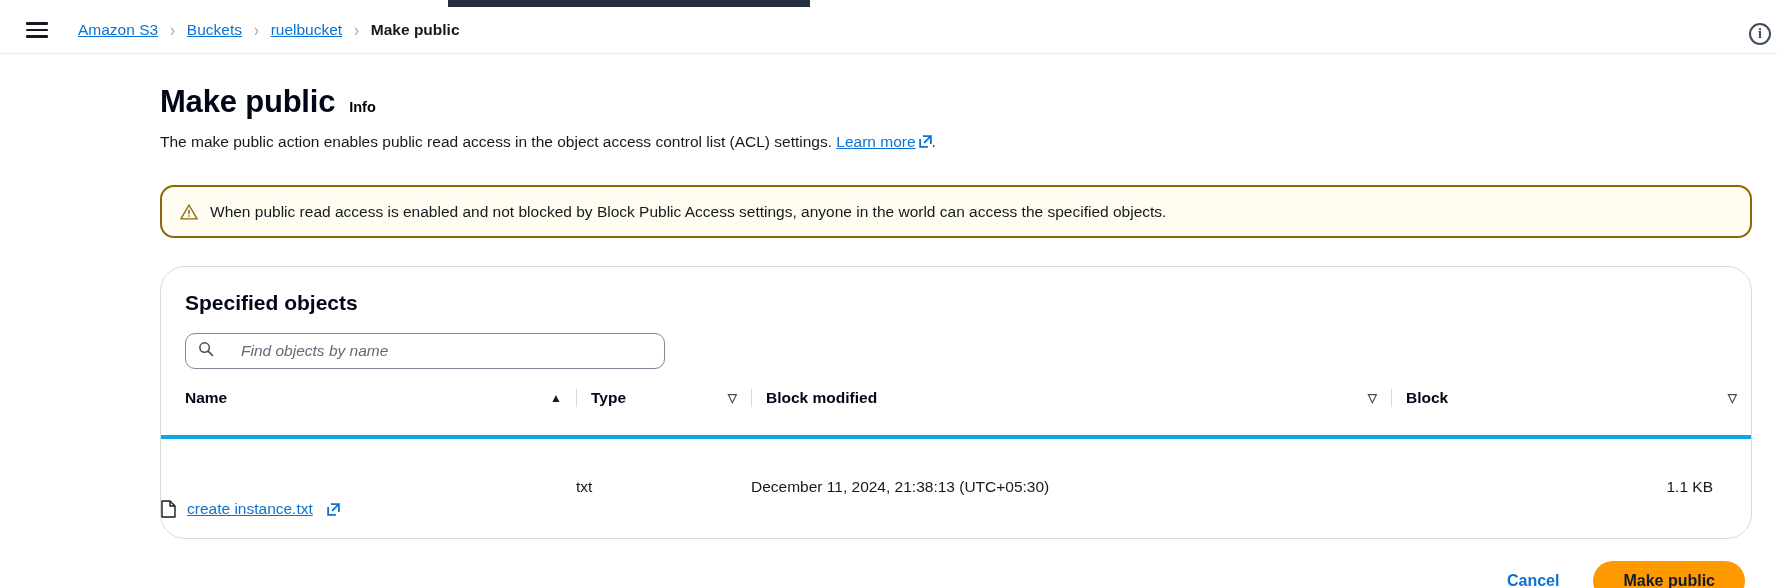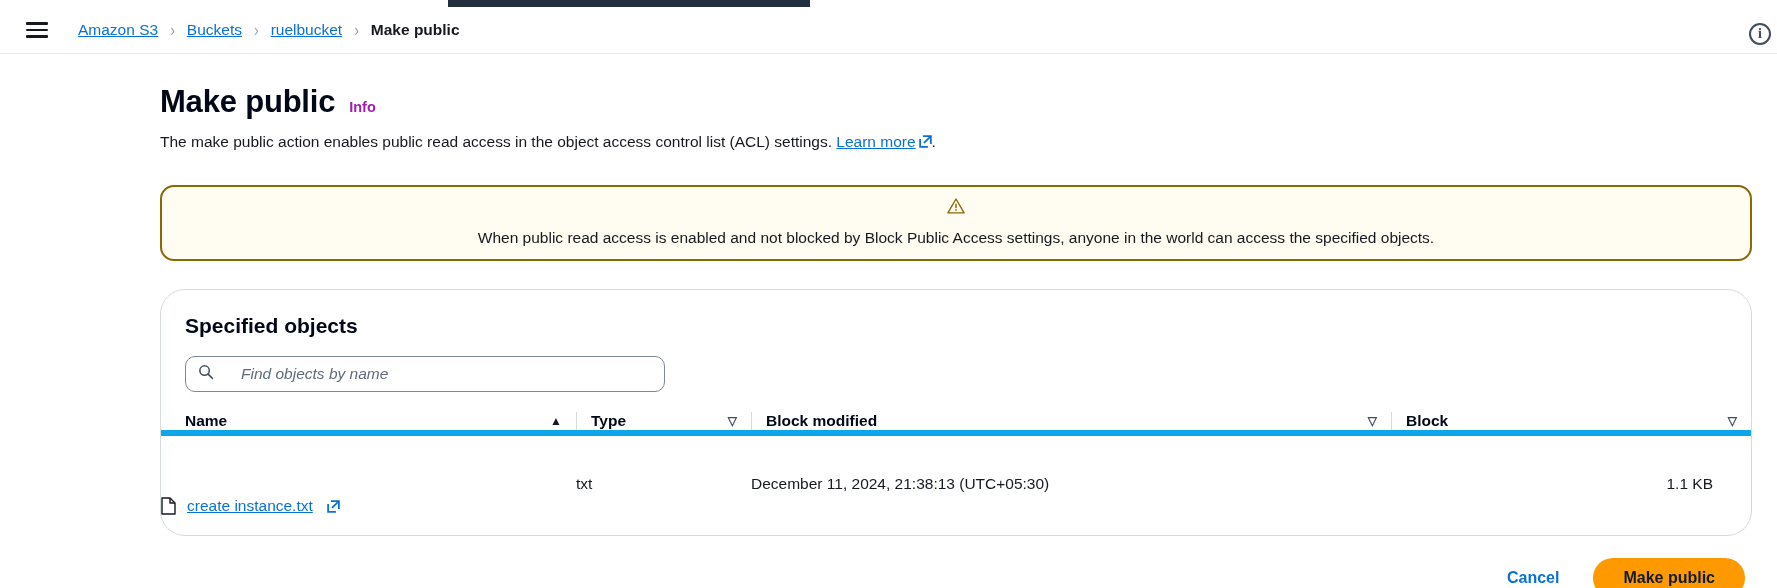--- a/index.html
+++ b/index.html
@@ -120,21 +120,21 @@
     align-items: baseline;
     gap: 14px;
   }
   h1.page-title {
     font-size: 31px;
     font-weight: 700;
     letter-spacing: -0.2px;
     color: #000716;
   }
   .info-link {
-    color: #a21caf;
+    color: #000000;
     font-size: 14.5px;
     font-weight: 700;
     cursor: pointer;
   }
   .page-desc {
     margin-top: 11px;
     font-size: 15.5px;
     color: #16191f;
     line-height: 1.45;
   }
@@ -157,21 +157,20 @@
   .alert {
     margin: 32px 25px 0 160px;
     border: 2px solid #8d6605;
     background: #fffdf2;
     border-radius: 14px;
     min-height: 53px;
     display: flex;
     align-items: center;
     padding: 10px 18px;
     gap: 12px;
-    flex-direction: column;
   }
   .warn-icon {
     flex: 0 0 auto;
     width: 18px;
     height: 18px;
   }
   .alert-text {
     font-size: 15.5px;
     color: #16191f;
     line-height: 1.4;
@@ -224,22 +223,22 @@
   table.objects {
     width: 100%;
     border-collapse: collapse;
     margin-top: 20px;
   }
   table.objects thead th {
     font-size: 15.5px;
     font-weight: 700;
     color: #000716;
     text-align: left;
-    padding: 0 0 0 0;
-    border-bottom: 6px solid #0ea5e9;
+    padding: 0 0 28px 0;
+    border-bottom: 4px solid #0ea5e9;
     vertical-align: middle;
   }
   .th-inner {
     display: flex;
     align-items: center;
     justify-content: space-between;
     padding-right: 14px;
   }
   .th-divider {
     border-left: 1px solid #d5dbdb;

